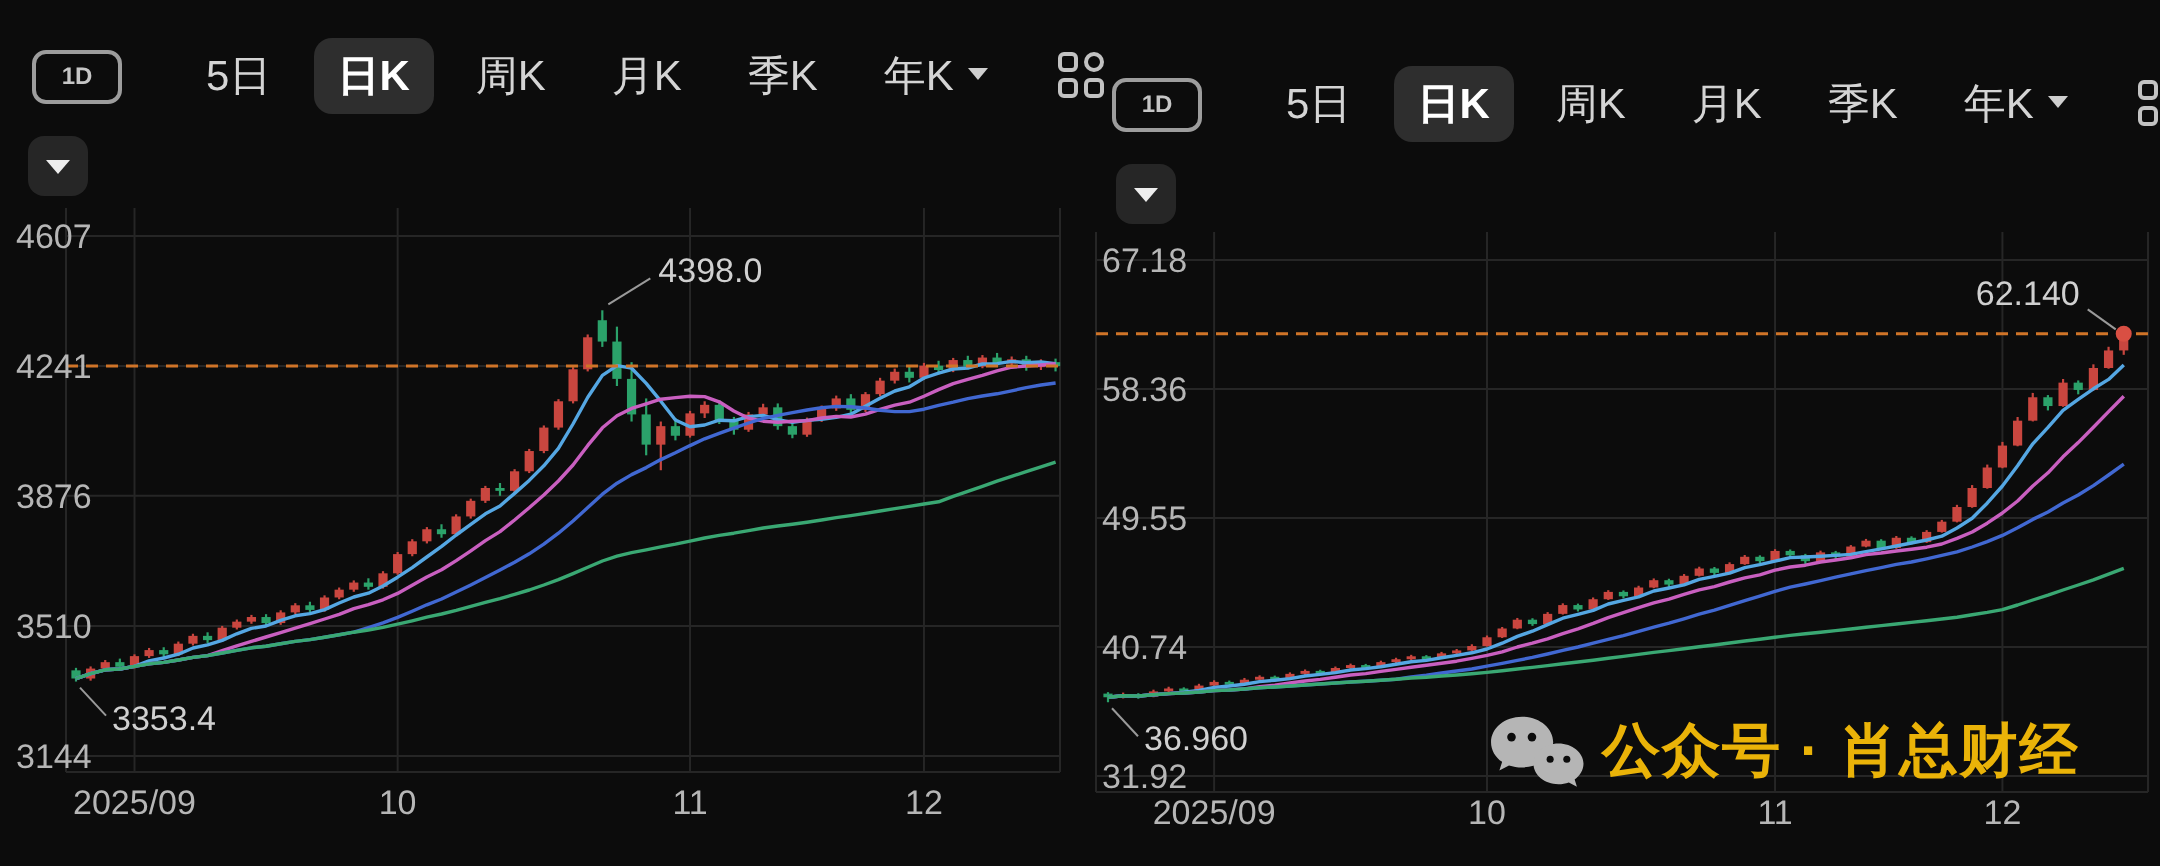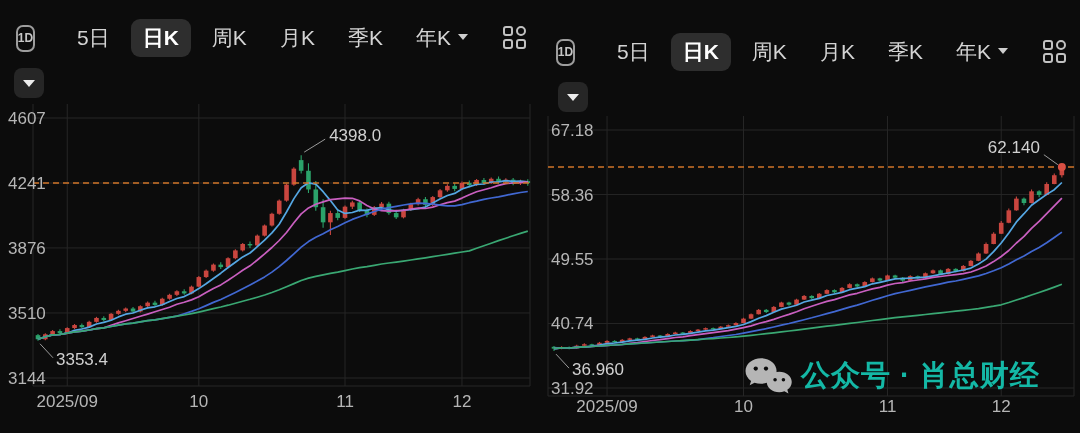--- a/index.html
+++ b/index.html
@@ -11,21 +11,21 @@
   }
   .panel{position:absolute;top:0;width:540px;height:433px}
   #p0{left:0}
   #p1{left:540px}
 
   .toolbar{position:absolute;left:16px;display:flex;align-items:center;color:#d4d4d4;font-size:21px;white-space:nowrap}
   #p0 .toolbar{top:19px}
   #p1 .toolbar{top:33px}
 
   .tf-icon{
-    width:19px;height:27px;border:2px solid #9d9d9d;border-radius:7px;box-sizing:border-box;
+    width:45px;height:27px;border:2px solid #9d9d9d;border-radius:7px;box-sizing:border-box;
     color:#c6c6c6;font-size:12px;font-weight:bold;
     display:flex;align-items:center;justify-content:center;margin-right:30px;flex:none;
   }
   .tab{padding:5px 12px;margin-right:9px;border-radius:9px;flex:none;cursor:default}
   .tab.active{background:#2e2e2e;color:#ffffff;font-weight:bold}
   .caret-down{
     display:inline-block;margin-left:7px;width:0;height:0;
     border-left:5px solid transparent;border-right:5px solid transparent;border-top:6px solid #cfcfcf;
     vertical-align:middle;position:relative;top:-2px;
   }
@@ -36,21 +36,21 @@
   .dd-btn{position:absolute;width:30px;height:30px;background:#262626;border-radius:8px;display:flex;align-items:center;justify-content:center}
   #p0 .dd-btn{left:14px;top:68px}
   #p1 .dd-btn{left:18px;top:82px}
   .dd-btn .tri{width:0;height:0;border-left:6px solid transparent;border-right:6px solid transparent;border-top:7px solid #ededed}
 
   svg.chart{position:absolute;left:0;top:0;width:540px;height:433px;display:block}
   svg.chart text{font-family:"Liberation Sans","DejaVu Sans",sans-serif}
 
   .watermark{
     position:absolute;left:744px;top:356px;display:flex;align-items:center;gap:9px;
-    color:#14b8a6;font-size:29px;font-weight:600;letter-spacing:1px;z-index:6;
+    color:#eab308;font-size:29px;font-weight:600;letter-spacing:1px;z-index:6;
   }
 </style>
 </head>
 <body>
 
 <div class="panel" id="p0">
   <svg class="chart" id="chart0" viewBox="0 0 540 433">
       <g>
         <line x1="33" y1="118" x2="530" y2="118" stroke="#262626" stroke-width="1"></line>
         <line x1="33" y1="183.04442925495556" x2="530" y2="183.04442925495556" stroke="#262626" stroke-width="1"></line>

